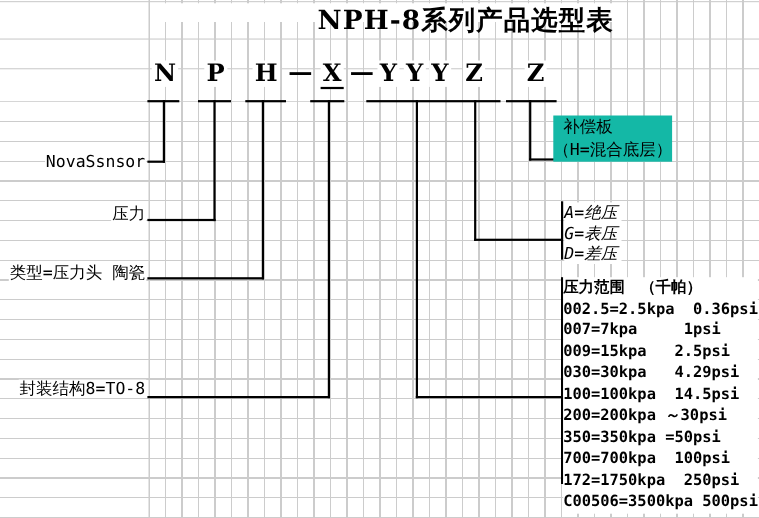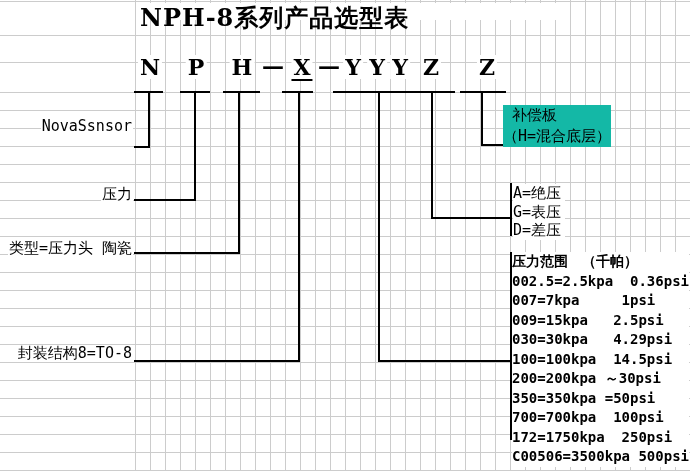--- a/index.html
+++ b/index.html
@@ -17,21 +17,21 @@
     position:absolute; left:0; right:0; top:92px; height:379px;
     background:repeating-linear-gradient(to bottom,#cccccc 0 1px,transparent 1px 18px);
   }
   .gridline-h { position:absolute; left:0; right:0; height:1px; background:#cccccc; }
   
   .hline { position:absolute; height:2px; background:#000; }
   .vline { position:absolute; width:2px; background:#000; }
   
   .title-box {
     position:absolute; left:140px; top:3px; width:418px; height:17px;
-    background:#fff; text-align:left;
+    background:#fff; text-align:right;
     font:bold 24px "DejaVu Serif","Liberation Serif",serif;
     letter-spacing:1px; line-height:30px;
   }
   .code-letter {
     position:absolute; top:55px; transform:translateX(-50%);
     font:bold 22px "DejaVu Serif","Liberation Serif",serif;
     background:#fff; padding:0 2px; line-height:24px;
   }
   .code-letter.underlined { border-bottom:2px solid #000; }
   .code-sep {
@@ -39,21 +39,21 @@
     font:bold 22px "DejaVu Serif","Liberation Serif",serif; line-height:24px;
   }
   .label {
     position:absolute; background:#fff; white-space:pre;
     font-size:15px; line-height:16px; padding:0 1px;
   }
   .left-label { right:557px; text-align:right; }
   .comp-block { position:absolute; left:503px; top:105px; background:#14b8a6; }
   .comp-block div { font-size:15px; line-height:21px; white-space:pre; }
   .ptype-block { position:absolute; left:513px; top:184px; background:#fff; padding-right:4px; }
-  .ptype-block div { font-size:15px; line-height:18.6px; white-space:pre; }
+  .ptype-block div { font-size:15px; line-height:18.6px; white-space:pre;font-style:italic; }
   .range-box { position:absolute; left:512px; top:252px; width:177px; background:#fff; }
   .range-box div { font-size:14px; line-height:19.5px; white-space:pre;font-weight:bold; }
 </style>
 </head>
 <body>
 
 <div style="position:absolute; inset:0;">
 
   <div class="grid-cols"></div>
   <div class="gridline-h" style="top:1px"></div>
@@ -94,21 +94,21 @@
   <div class="hline" style="top:199px;left:134px;width:62px"></div>
   <div class="hline" style="top:252px;left:134px;width:106px"></div>
   <div class="hline" style="top:360px;left:134px;width:166px"></div>
   <div class="hline" style="top:360px;left:378px;width:133px"></div>
   <div class="hline" style="top:217px;left:431px;width:80px"></div>
   <div class="hline" style="top:144px;left:481px;width:26px"></div>
 
   <div class="vline" style="left:510px;top:183px;height:53px"></div>
   <div class="vline" style="left:510px;top:252px;height:188px"></div>
 
-  <div class="label left-label" style="top:118px">NovaSsnsor</div>
+  <div class="label left-label" style="top:139px">NovaSsnsor</div>
   <div class="label left-label" style="top:186px">压力</div>
   <div class="label left-label" style="top:240px">类型=压力头 陶瓷</div>
   <div class="label left-label" style="top:345px">封装结构8=TO-8</div>
 
   <div class="comp-block">
     <div style="padding-left:9px">补偿板</div>
     <div>（H=混合底层）</div>
   </div>
 
   <div class="ptype-block">

